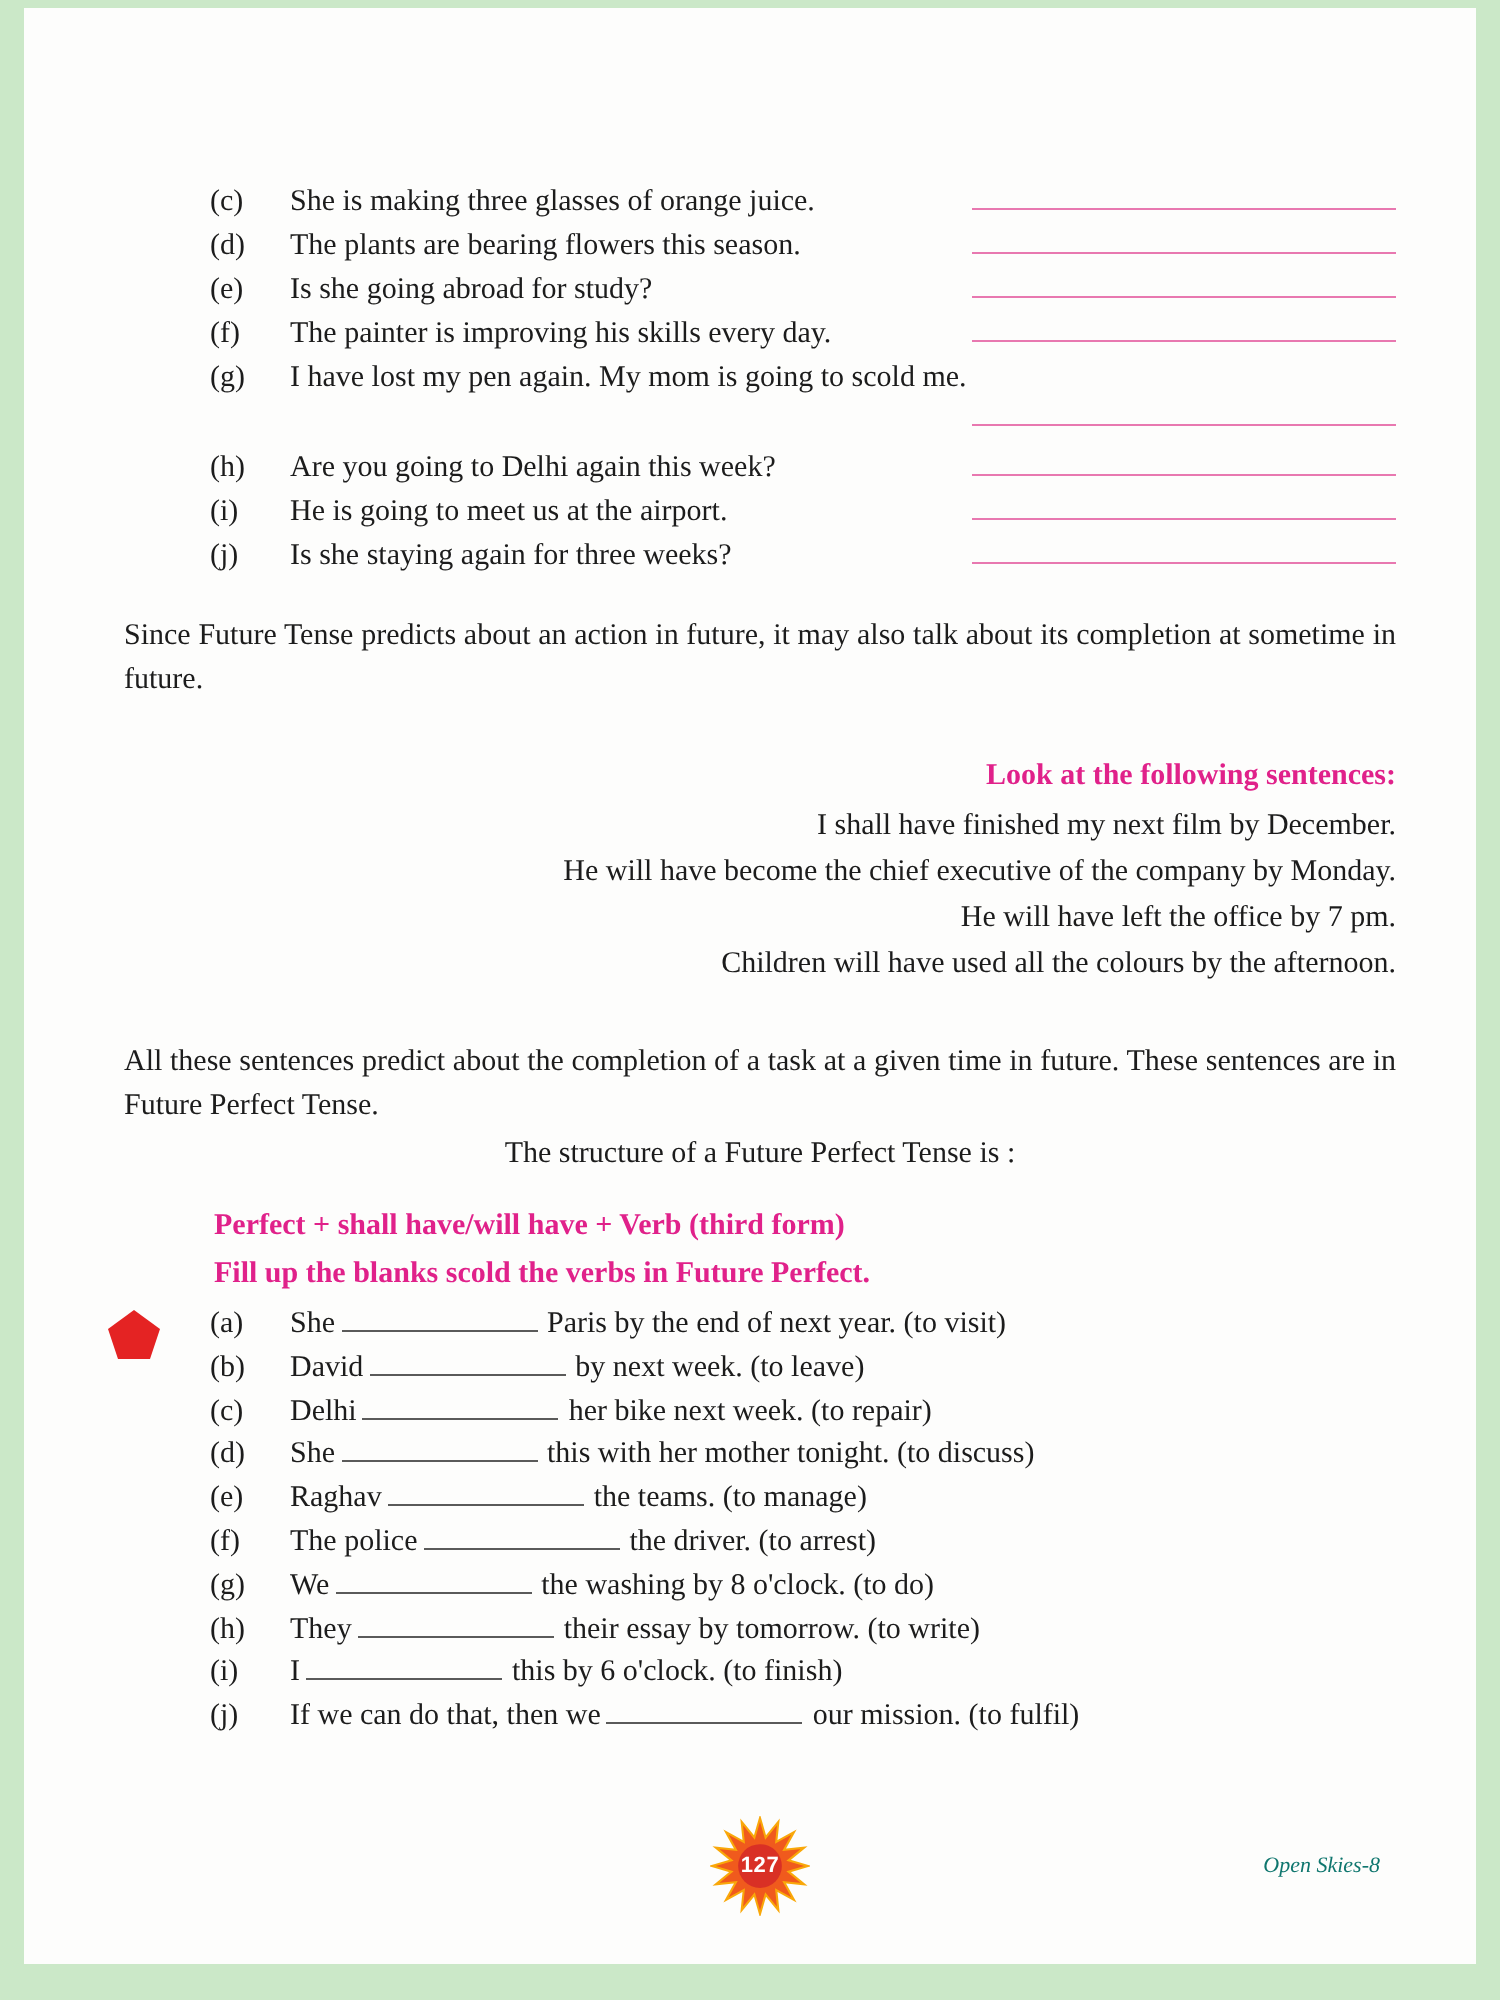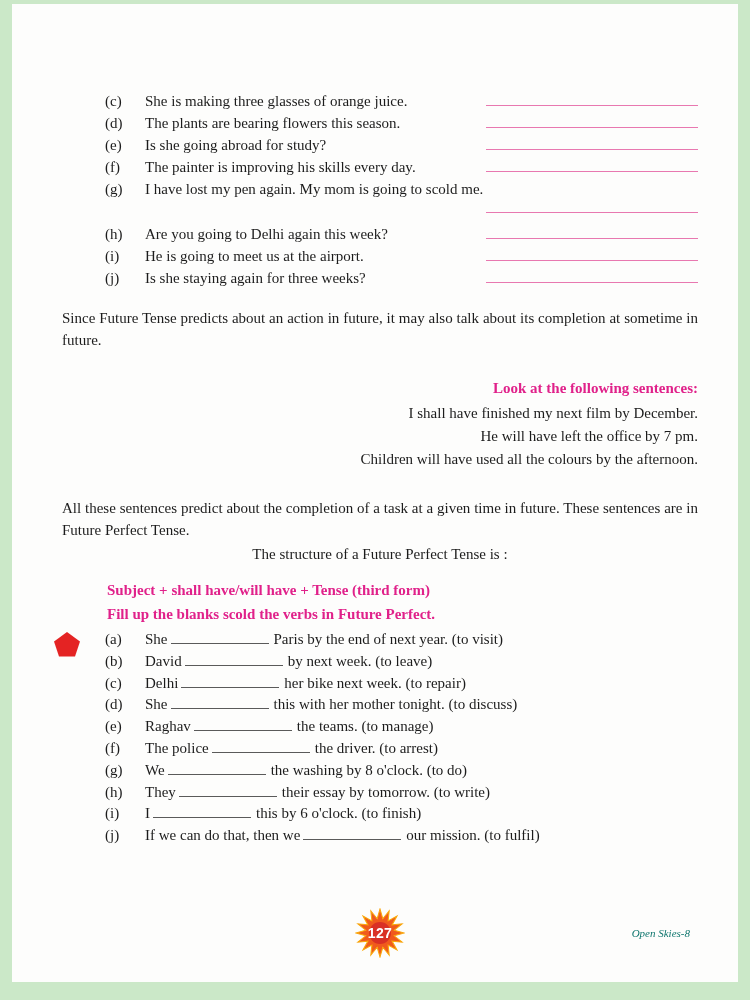--- a/index.html
+++ b/index.html
@@ -123,21 +123,21 @@
     transform:translate(-50%,-50%);
     width:50px;
     height:50px;
   }
   .page-number{
     position:absolute;
     left:50%;
     top:50%;
     transform:translate(-50%,-50%);
     color:#fff;
-    font-size:14px;
+    font-size:11px;
     font-weight:bold;
     font-family:"Liberation Sans",sans-serif;
     letter-spacing:.3px;
   }
   .book-title{
     position:absolute;
     right:8px;
     top:50%;
     transform:translateY(-50%);
     font-style:italic;
@@ -193,28 +193,29 @@
       <span class="ex-text">Is she staying again for three weeks?</span>
       <span class="blank"></span>
     </div>
   </section>
 
   <p class="para">Since Future Tense predicts about an action in future, it may also talk about its completion at sometime in future.</p>
 
   <section>
     <h3 class="pink-heading look-heading" style="margin-top:26px;margin-bottom:3px;text-align:right;">Look at the following sentences:</h3>
     <div class="sentence">I shall have finished my next film by December.</div>
+    <div class="sentence">He will have become the chief executive of the company by Monday.</div>
     <div class="sentence">He will have left the office by 7 pm.</div>
     <div class="sentence">Children will have used all the colours by the afternoon.</div>
   </section>
 
   <p class="para" style="margin-top:26px;">All these sentences predict about the completion of a task at a given time in future. These sentences are in Future Perfect Tense.</p>
   <p class="para structure-line">The structure of a Future Perfect Tense is :</p>
 
-  <div class="pink-heading formula">Subject + shall have/will have + Tense (third form)</div>
+  <div class="pink-heading formula">Perfect + shall have/will have + Verb (third form)</div>
   <div class="pink-heading fill-heading">Fill up the blanks scold the verbs in Future Perfect.</div>
 
   <section class="fill-section">
     <span class="pentagon-marker">
       <svg width="26" height="25" viewBox="0 0 26 25">
           <polygon points="13,0 26,9.5 21,24.5 5,24.5 0,9.5" fill="#e42323"></polygon>
         </svg>
     </span>
 
     <div class="fill-row">

